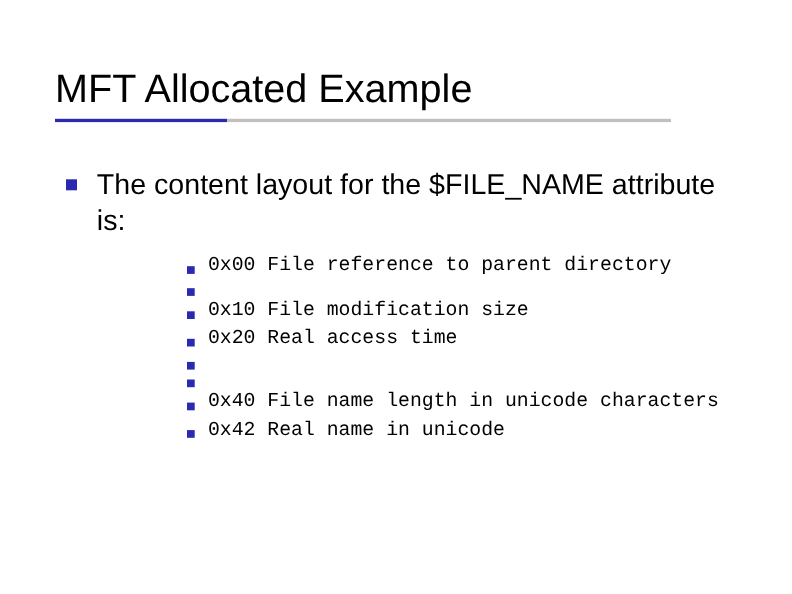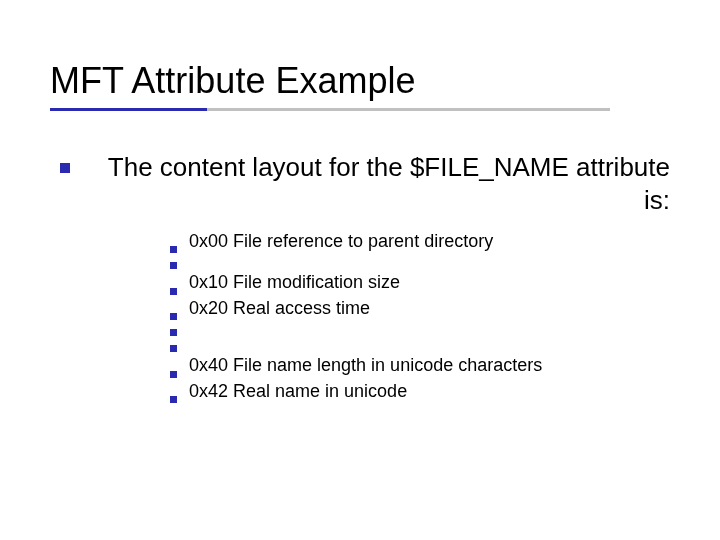--- a/index.html
+++ b/index.html
@@ -32,21 +32,20 @@
       margin-top: 6px;
     }
     .main-list {
       list-style: none;
       padding-left: 10px;
     }
     .main-item {
       display: flex;
       align-items: flex-start;
       margin-bottom: 14px;
-      text-align: right;
     }
     .bullet-square {
       display: inline-block;
       width: 10px;
       height: 10px;
       background: #2a2ab0;
       flex-shrink: 0;
       margin-top: 12px;
       margin-right: 18px;
     }
@@ -64,34 +63,35 @@
       line-height: 1.25;
       color: #000000;
     }
     .sub-list {
       list-style: none;
       padding-left: 120px;
       margin-top: 12px;
     }
     .sub-item {
       display: flex;
-      align-items: flex-end;
+      align-items: center;
       margin-bottom: 2px;
+      font-family: Liberation Mono, monospace;
     }
     .sub-text {
       font-size: 18px;
       line-height: 1.3;
       color: #000000;
     }
   </style>
 </head>
 <body>
 
 <div class="title-container">
-  <h1 class="title">MFT Attribute Example</h1>
+  <h1 class="title">MFT Allocated Example</h1>
   <div class="title-underline"></div>
 </div>
 
 <ul class="main-list">
   <li class="main-item">
     <span class="bullet-square"></span>
     <span class="main-text">The content layout for the $FILE_NAME attribute is:</span>
   </li>
 </ul>
 

